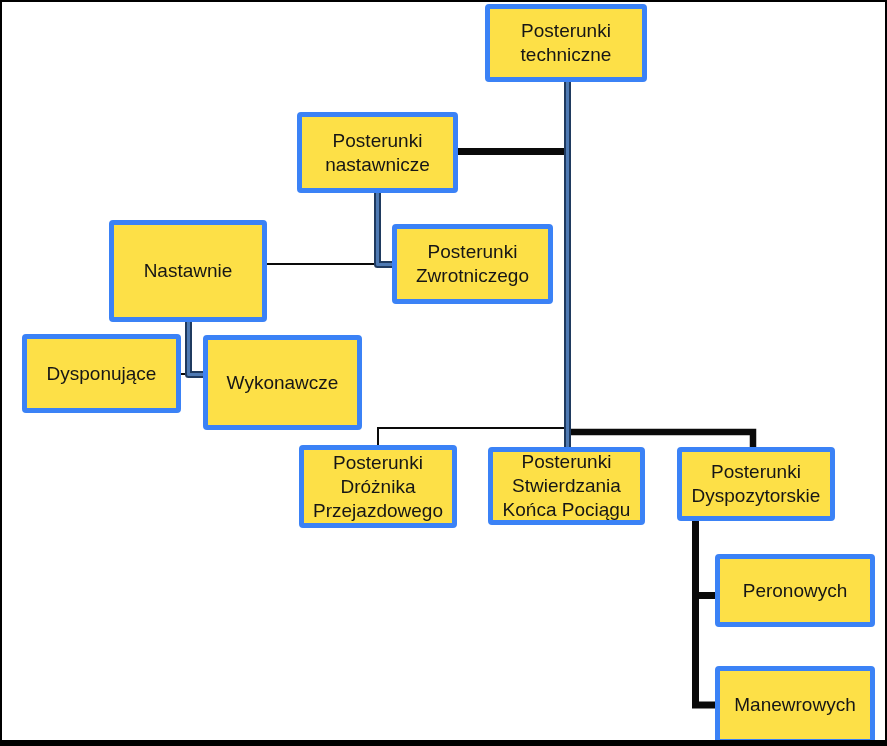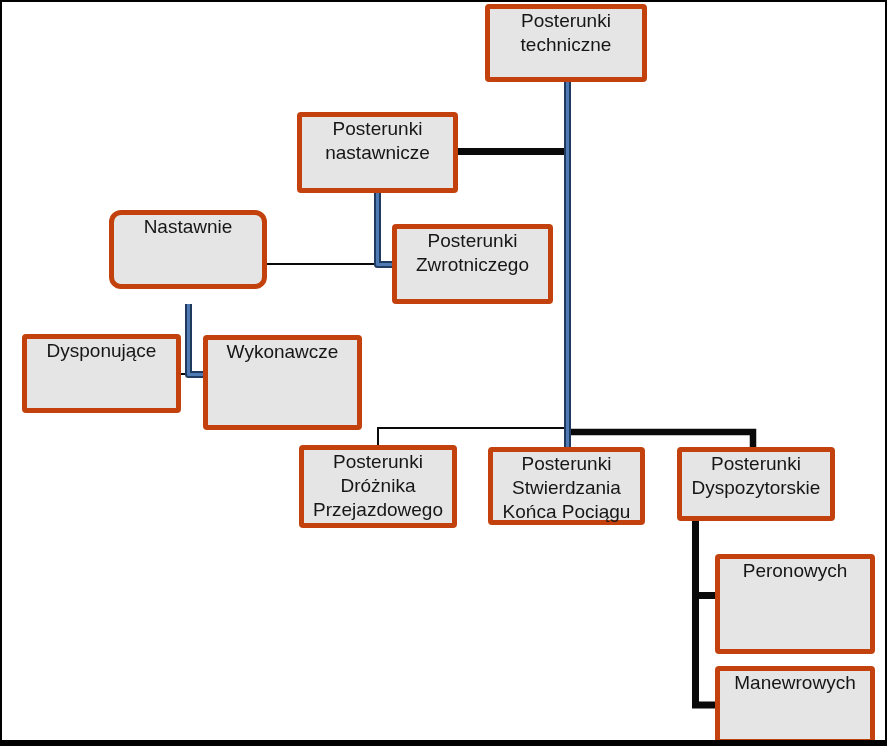--- a/index.html
+++ b/index.html
@@ -10,42 +10,43 @@
     background:#ffffff;
     border:2px solid #000000;
     border-bottom-width:6px;
     overflow:hidden;
     font-family:"Liberation Sans", sans-serif;
   }
   svg.connectors{position:absolute;left:0;top:0;width:887px;height:746px;}
   .node{
     position:absolute;
     box-sizing:border-box;
-    border:5px solid #c2410c;
+    border:5px solid #3b82f6;
     border-radius:4px;
-    background:#e5e5e5;
+    background:#fde047;
     display:flex;
+    align-items:center;
     justify-content:center;
     text-align:center;
     color:#161616;
     font-size:19px;
     line-height:24px;
   }
   .node span{white-space:pre-line;}
   
   .n-techniczne   {left:483px; top:2px;   width:162px; height:78px;}
   .n-nastawnicze  {left:295px; top:110px; width:161px; height:81px;}
-  .n-nastawnie    {left:107px; top:208px; width:158px; height:79px;border-radius:12px;}
+  .n-nastawnie    {left:107px; top:218px; width:158px; height:102px;}
   .n-zwrotniczego {left:390px; top:222px; width:161px; height:80px;}
   .n-dysponujace  {left:20px;  top:332px; width:159px; height:79px;}
   .n-wykonawcze   {left:201px; top:333px; width:159px; height:95px;}
   .n-drozhnika    {left:297px; top:443px; width:158px; height:83px;}
   .n-stwierdzania {left:486px; top:445px; width:157px; height:78px;}
   .n-dyspozytorskie{left:675px; top:445px; width:158px; height:74px;}
-  .n-peronowych   {left:713px; top:552px; width:160px; height:100px;}
+  .n-peronowych   {left:713px; top:552px; width:160px; height:73px;}
   .n-manewrowych  {left:713px; top:664px; width:160px; height:78px;}
 </style>
 </head>
 <body>
 
 <div class="frame">
 
   <svg class="connectors" xmlns="http://www.w3.org/2000/svg" viewBox="0 0 887 746" fill="none">
 
     <path d="M456 149.5 L564 149.5" stroke="#0a0a0a" stroke-width="7"></path>

